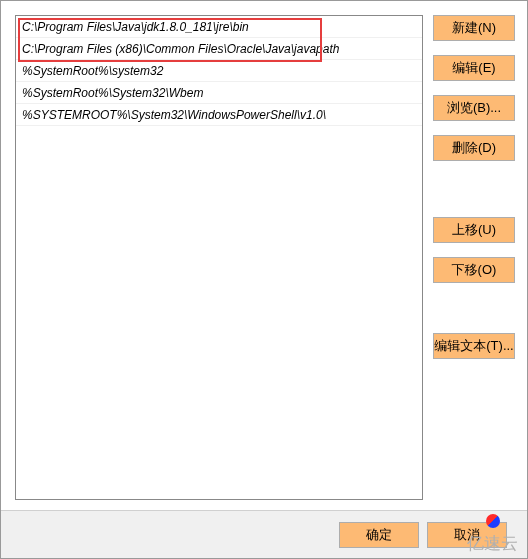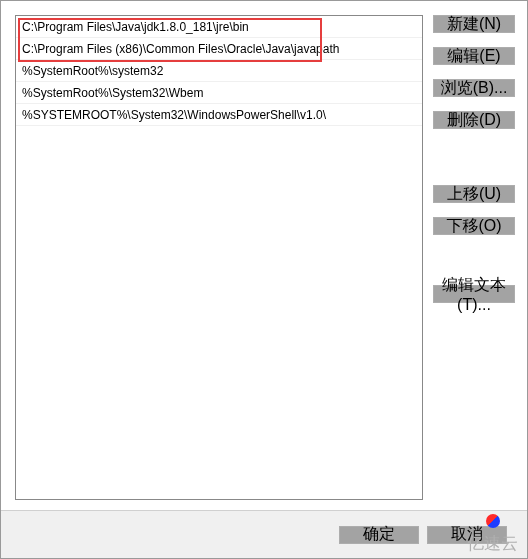--- a/index.html
+++ b/index.html
@@ -45,20 +45,21 @@
   .body-area {
     flex: 1;
     display: flex;
     padding: 14px 12px 10px 14px;
     gap: 10px;
   }
   .list-column {
     flex: 1;
     display: flex;
     flex-direction: column;
+    font-style: italic;
   }
   .listbox {
     flex: 1;
     border: 1px solid #888;
     background: #fff;
     overflow: hidden;
     position: relative;
   }
   .list-item {
     height: 22px;
@@ -83,24 +84,24 @@
   }
   .btn-column {
     width: 82px;
     display: flex;
     flex-direction: column;
     gap: 14px;
   }
   .btn-spacer-1 { height: 28px; }
   .btn-spacer-2 { height: 22px; }
   .win-btn {
-    height: 18px;
+    height: 26px;
     border: 1px solid #adadad;
-    background: #a3a3a3;
-    font-size: 16px;
+    background: #fdba74;
+    font-size: 13px;
     color: #000;
     cursor: pointer;
     display: flex;
     align-items: center;
     justify-content: center;
     font-family: inherit;
   }
   .footer {
     height: 48px;
     border-top: 1px solid #d0d0d0;

